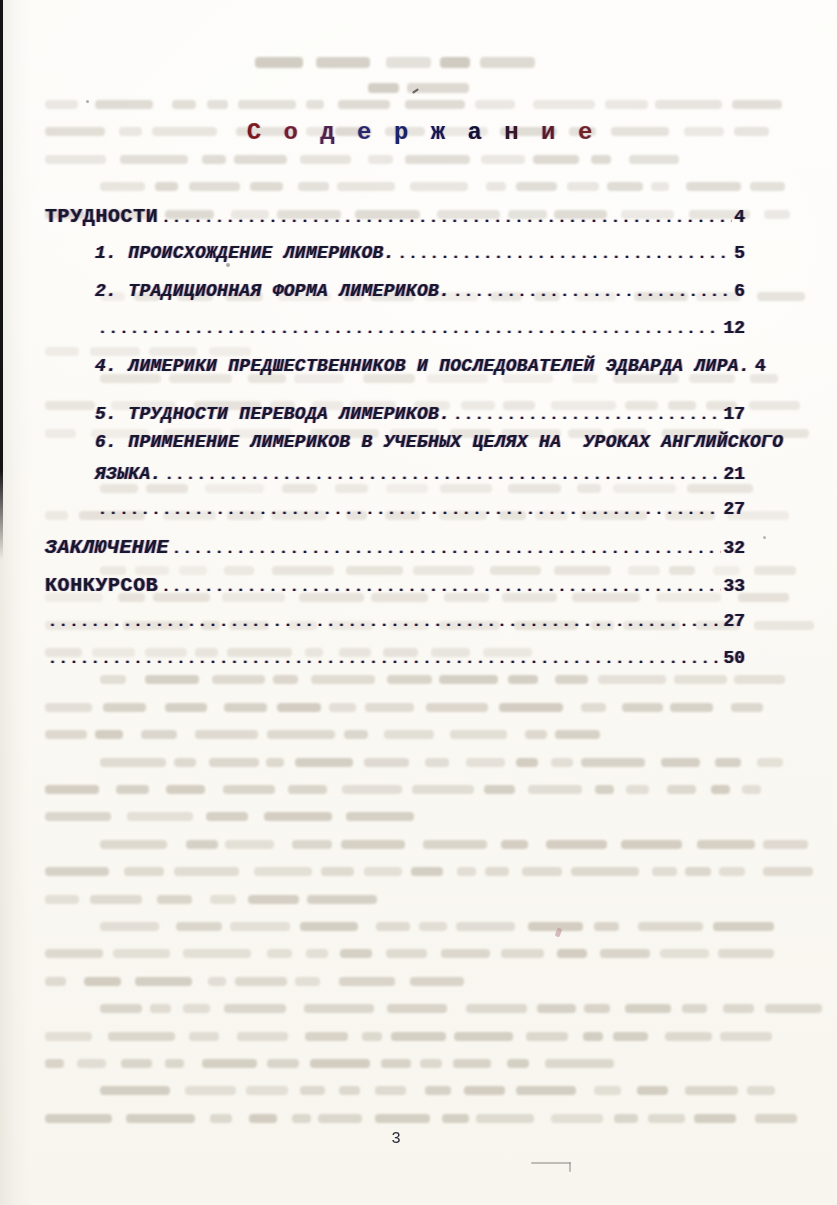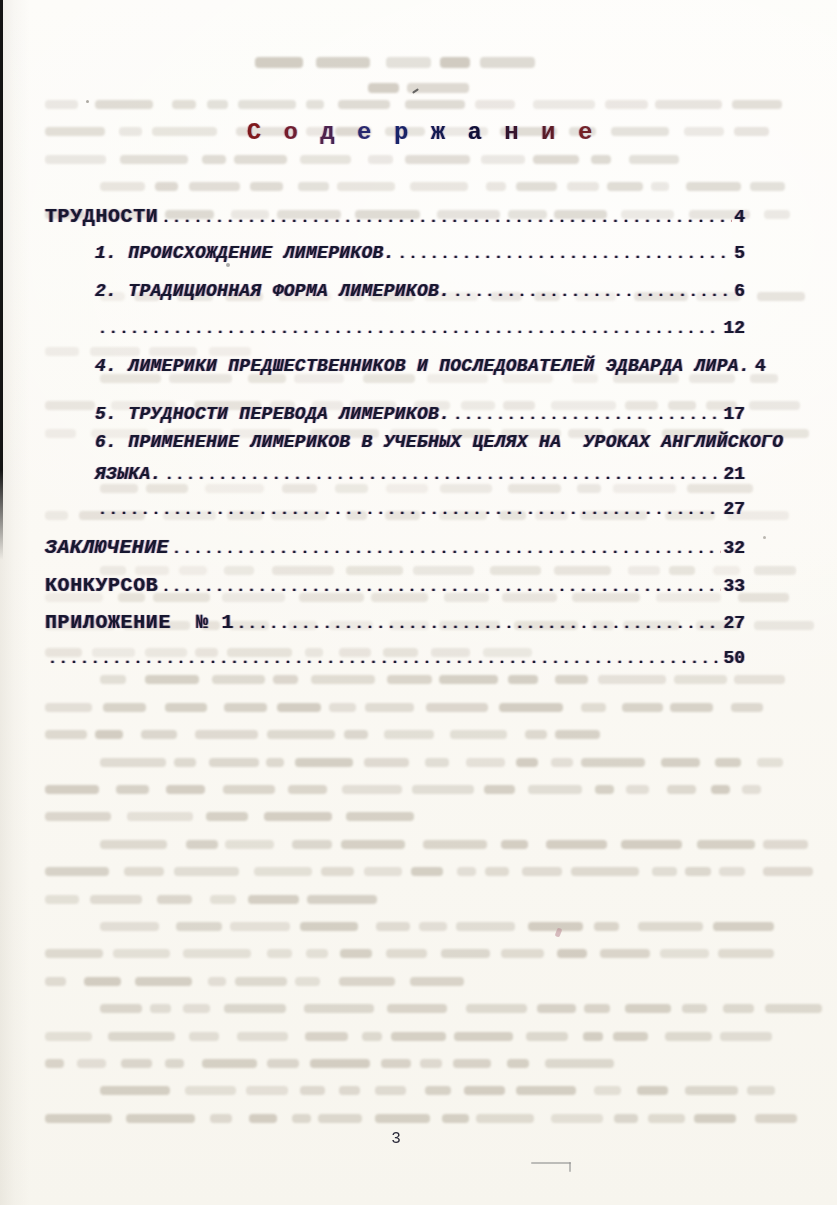--- a/index.html
+++ b/index.html
@@ -564,21 +564,20 @@
           <span class="label">ЗАКЛЮЧЕНИЕ</span>
           <span class="leader">............................................................................................................................................................................................................................</span>
           <span class="pnum">32</span>
         </div>
         <div class="toc-row main" style="top: 574px;">
           <span class="label">КОНКУРСОВ</span>
           <span class="leader">............................................................................................................................................................................................................................</span>
           <span class="pnum">33</span>
         </div>
         <div class="toc-row main" style="top: 611px;">
-          <span class="label">ПРИЛОЖЕНИЕ  № 1</span>
           <span class="leader">............................................................................................................................................................................................................................</span>
           <span class="pnum">27</span>
         </div>
         <div class="toc-row main" style="top: 648px;">
           <span class="leader">............................................................................................................................................................................................................................</span>
           <span class="pnum">50</span>
         </div>
       </div>
     <div class="folio">3</div>
   </div>

